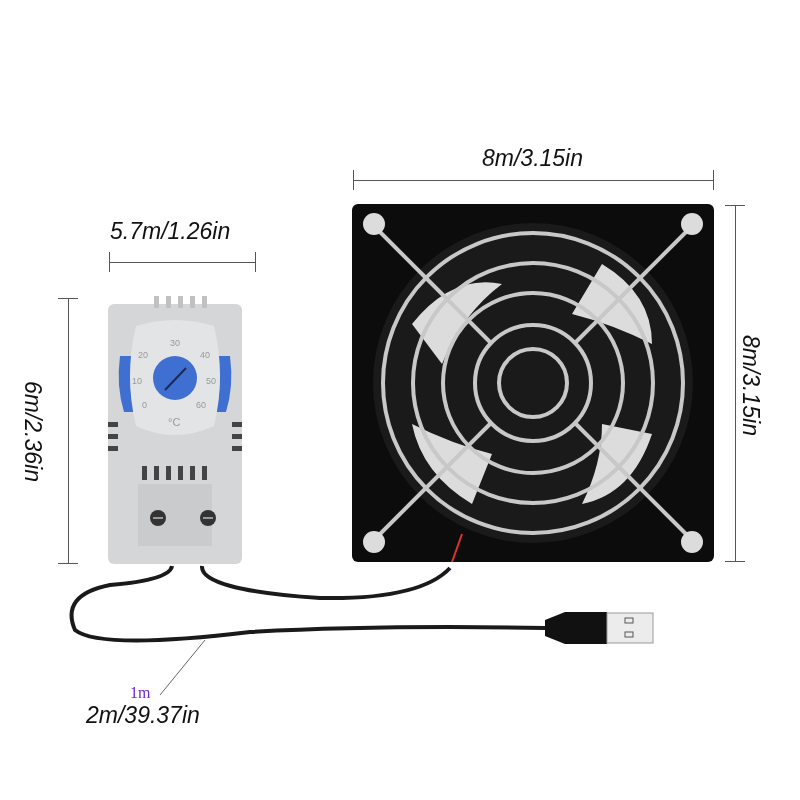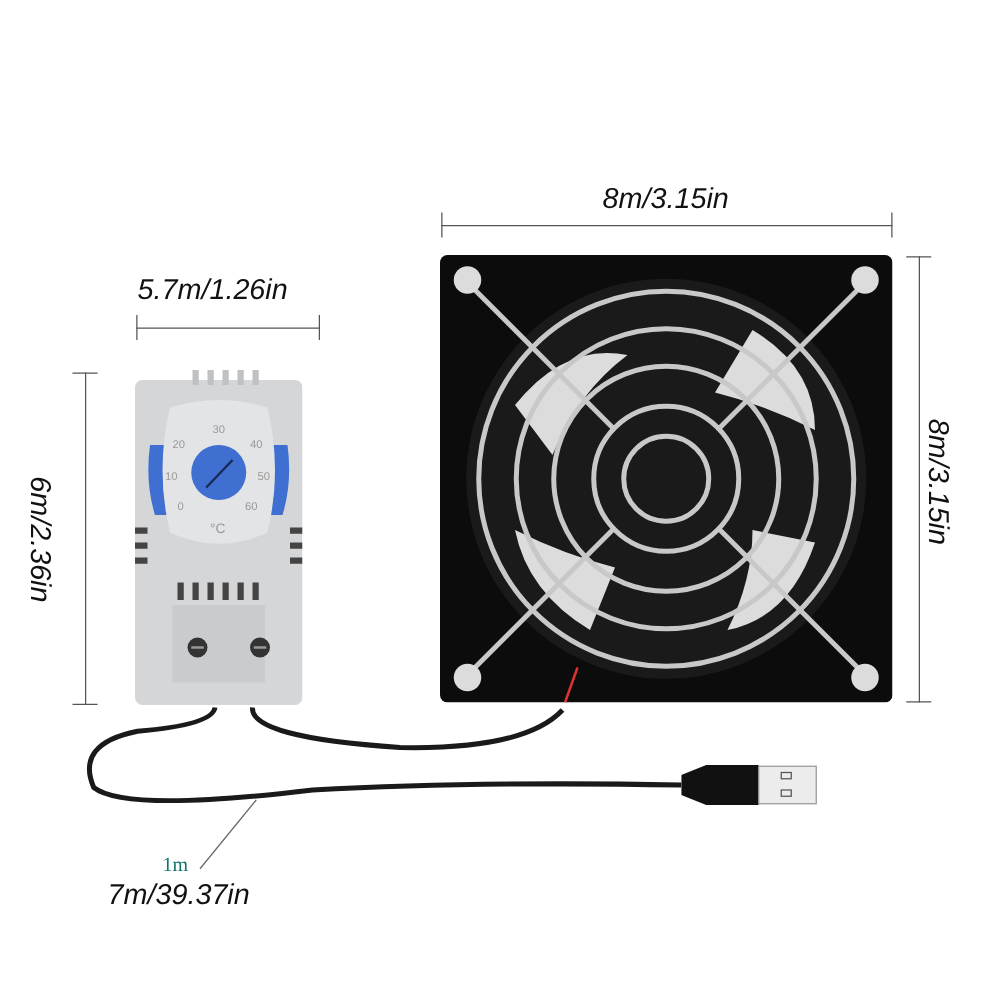--- a/index.html
+++ b/index.html
@@ -121,14 +121,14 @@
 
 <div style="position:absolute; left:545px; top:610px; width:110px; height:36px;">
   <svg width="110" height="36" viewBox="0 0 110 36">
     <path d="M0 10 L20 2 L62 2 L62 34 L20 34 L0 26 Z" fill="#111"></path>
     <rect x="62" y="3" width="46" height="30" fill="#ececec" stroke="#999"></rect>
     <rect x="80" y="8" width="8" height="5" fill="none" stroke="#555"></rect>
     <rect x="80" y="22" width="8" height="5" fill="none" stroke="#555"></rect>
   </svg>
 </div>
 
-<div class="dim-label" style="left:130px; top:684px; font-style:normal; font-family:'Liberation Serif', serif; font-size:16px; color:#0f766e;">1m</div>
-<div class="dim-label" style="left:86px; top:702px;">7m/39.37in</div>
+<div class="dim-label" style="left:130px; top:684px; font-style:normal; font-family:'Liberation Serif', serif; font-size:16px; color:#6d28d9;">1m</div>
+<div class="dim-label" style="left:86px; top:702px;">2m/39.37in</div>
 
 </body></html>

